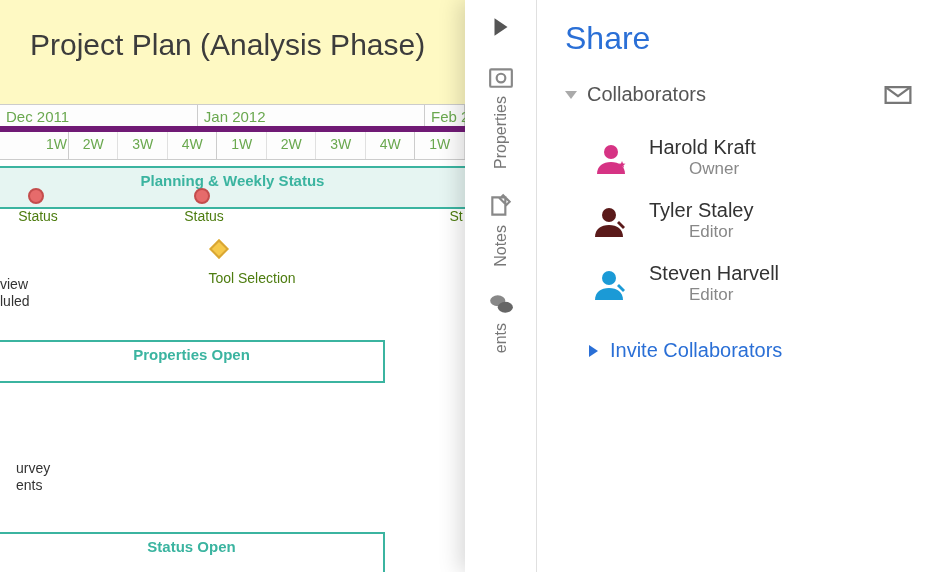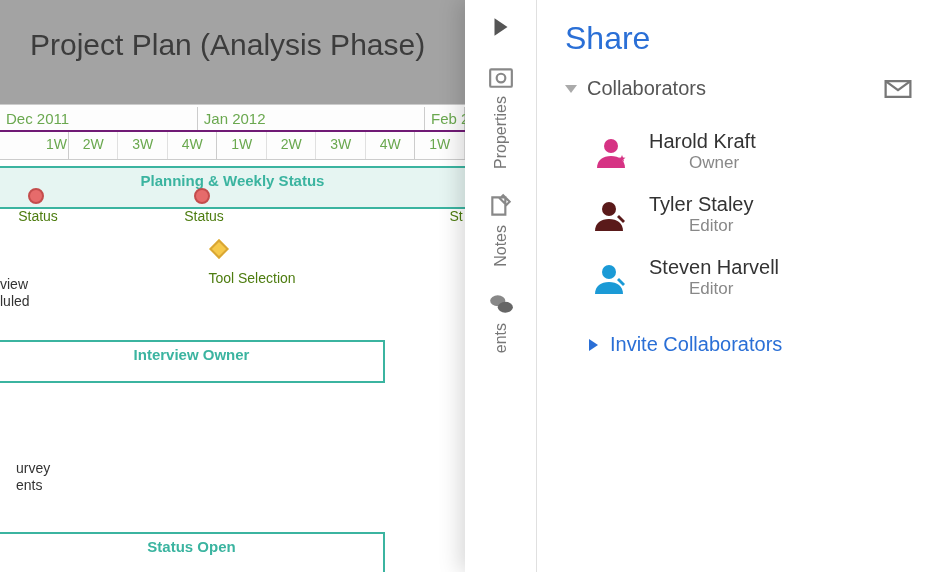--- a/index.html
+++ b/index.html
@@ -15,37 +15,36 @@
   
   .gantt {
     position: absolute;
     left: 0; top: 0;
     width: 465px;
     height: 572px;
     background: #fafafa;
   }
 
   .title-bar {
-    background: #a3a3a3;
+    background: #fef9c3;
     height: 104px;
     padding: 28px 0 0 30px;
   }
   .title-bar h1 {
     font-size: 30px;
     font-weight: 400;
     color: #3c3c3c;
   }
 
   .months {
     display: flex;
     height: 28px;
     border-top: 1px solid #ccc;
-    border-bottom: 2px solid #701a75;
+    border-bottom: 6px solid #701a75;
     background: #fdfdfd;
-    align-items: flex-end;
   }
   .month {
     border-right: 1px solid #ccc;
     font-size: 15px;
     color: #6aa84f;
     padding: 3px 6px;
     white-space: nowrap;
   }
   .month.m0 { width: 202px; }
   .month.m1 { width: 232px; }
@@ -157,21 +156,21 @@
   .rail svg { width: 26px; height: 26px; }
 
   .share {
     flex: 1;
     padding: 20px 28px;
   }
   .share h2 {
     font-size: 32px;
     font-weight: 400;
     color: #2a6fd6;
-    margin-bottom: 20px;
+    margin-bottom: 26px;
   }
   .collab-header {
     display: flex;
     align-items: center;
     justify-content: space-between;
     margin-bottom: 20px;
   }
   .collab-header .left {
     display: flex;
     align-items: center;
@@ -255,21 +254,21 @@
 
     <span class="diamond" style="left:212px; top:82px"></span>
     <span class="dot-label" style="left:252px; top:110px">Tool Selection</span>
 
     <div class="edge-text" style="left:0; top:116px; white-space:pre-line">view
 luled</div>
     <div class="edge-text" style="left:16px; top:300px; white-space:pre-line">urvey
 ents</div>
 
     <div class="bar interview">
-      <span>Interview Owner</span>
+      <span>Properties Open</span>
     </div>
     <div class="bar survey">
       <span>Status Open</span>
     </div>
   </div>
 </div>
 
 <div class="panel">
 
   <div class="rail">

